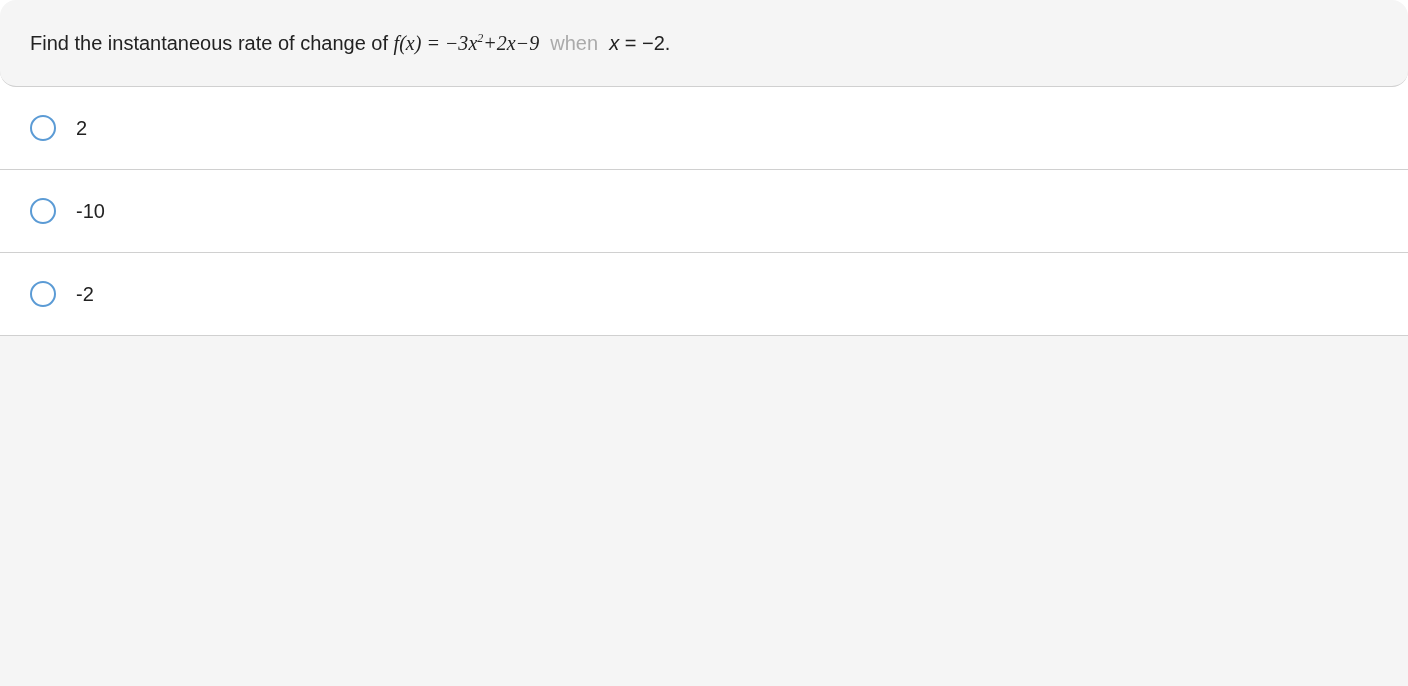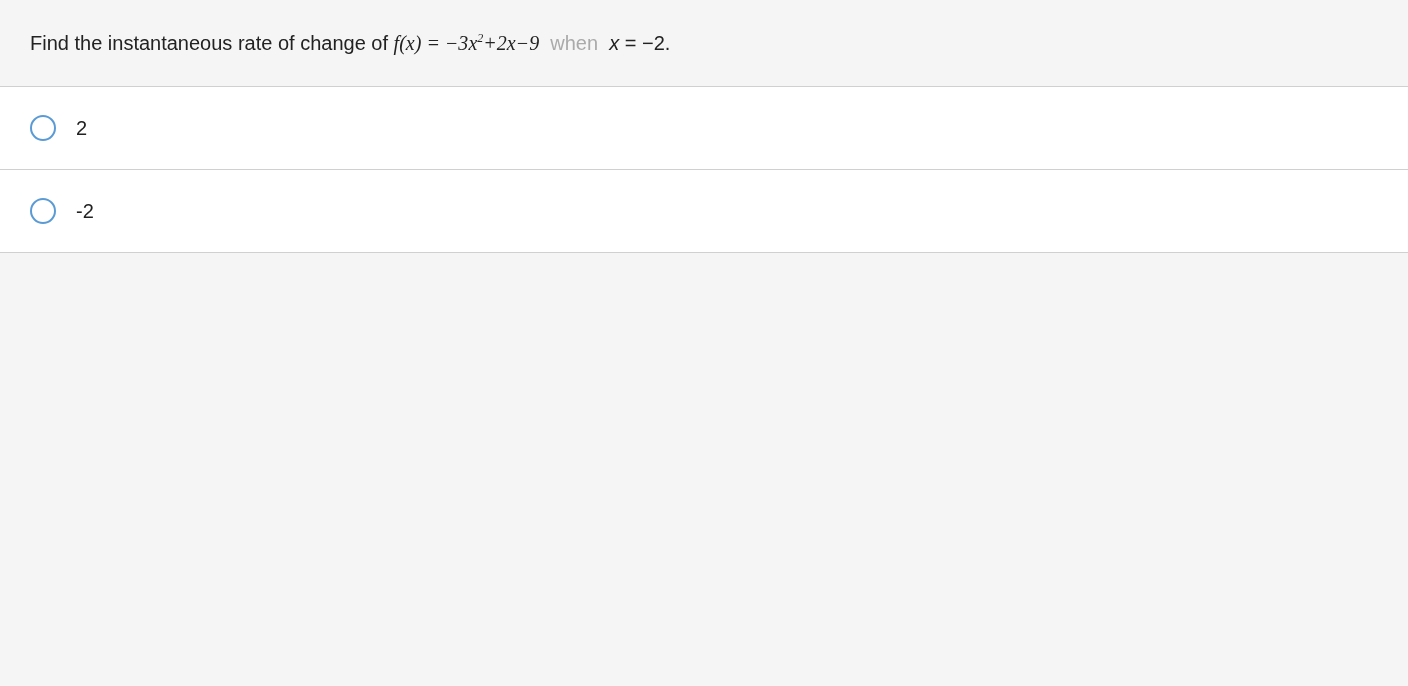--- a/index.html
+++ b/index.html
@@ -17,20 +17,21 @@
 
     .question-container {
       background: #ffffff;
       width: 100%;
     }
 
     .question-header {
       padding: 28px 30px 28px 30px;
       background: #f5f5f5;
       border-bottom: 1px solid #d0d0d0;
+      border-radius: 16px;
     }
 
     .question-text {
       font-size: 20px;
       color: #222222;
       line-height: 1.5;
       font-family: Arial, sans-serif;
     }
 
     .math-formula {
@@ -81,19 +82,23 @@
       Find the instantaneous rate of change of <span class="math-formula"><em>f</em>(<em>x</em>) = −3<em>x</em><sup>2</sup>+2<em>x</em>−9</span>&nbsp;&nbsp;<span style="color:#aaaaaa; font-style:normal;">when</span>&nbsp;&nbsp;<em>x</em> = −2.
     </p>
   </div>
 
   <div class="answer-option">
     <div class="radio-circle"></div>
     <span class="answer-label">2</span>
   </div>
 
 
+  <div class="answer-option">
+    <div class="radio-circle"></div>
+    <span class="answer-label">-10</span>
+  </div>
 
   <div class="answer-option">
     <div class="radio-circle"></div>
     <span class="answer-label">-2</span>
   </div>
 
 </div>
 
 </body></html>

